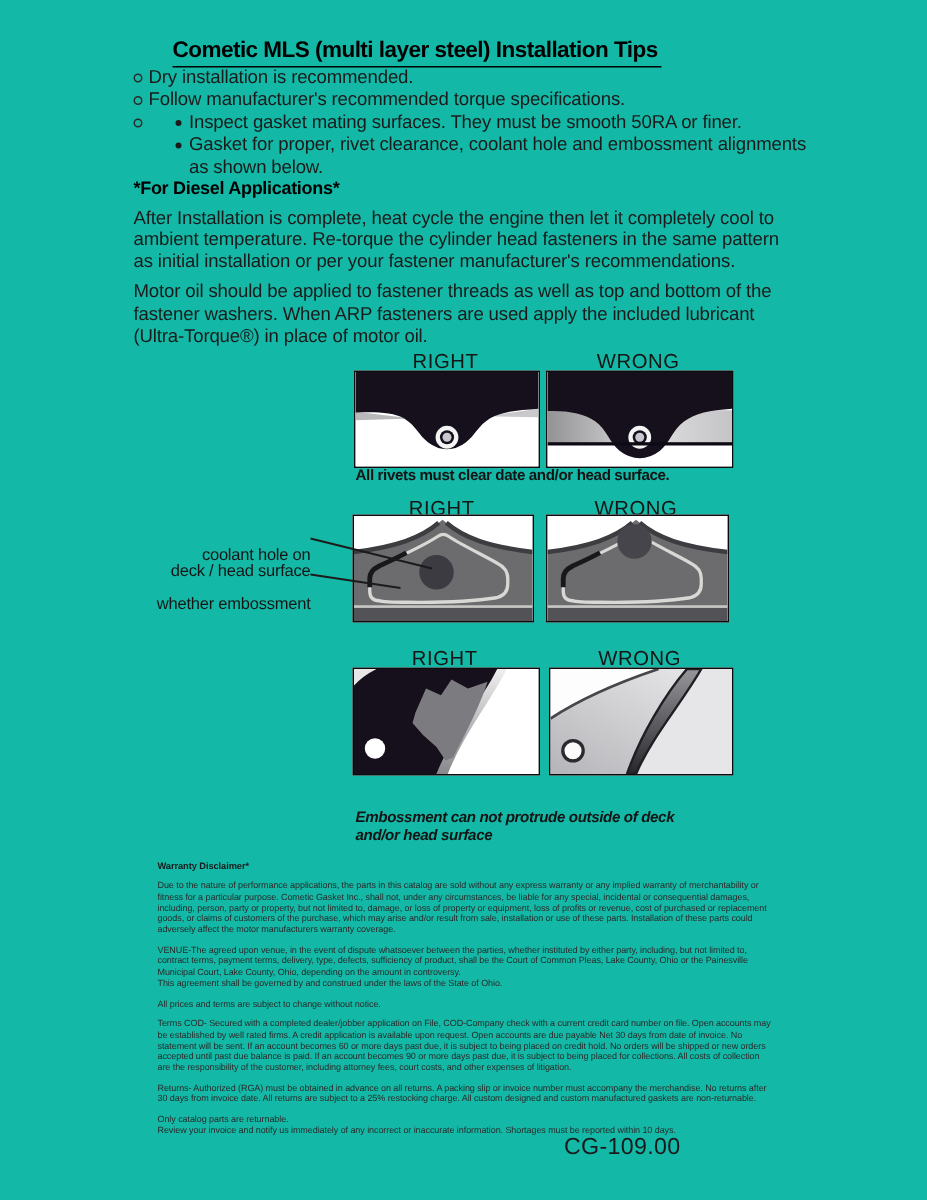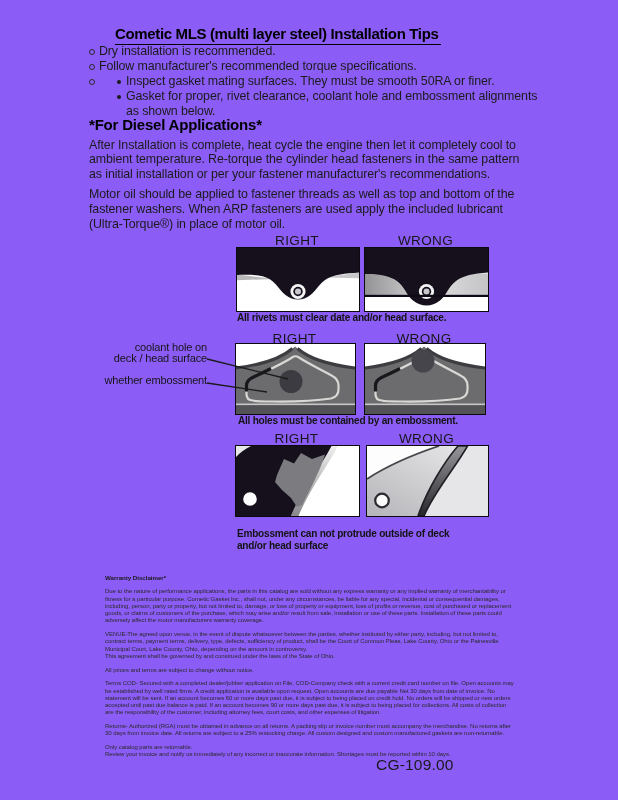--- a/index.html
+++ b/index.html
@@ -1,40 +1,40 @@
 <!DOCTYPE html>
 <html><head>
 <meta charset="utf-8">
 <style>
   html,body{margin:0;padding:0;background:#ffffff;}
   .page{
-    position:relative;width:618px;height:800px;background:#8b5cf6;overflow:hidden;
+    position:relative;width:618px;height:800px;background:#14b8a6;overflow:hidden;
     font-family:"Liberation Sans","DejaVu Sans",sans-serif;color:#1b1b1b;
   }
   
   .title{
     position:absolute;left:115px;top:25px;font-size:15px;font-weight:700;color:#000;
     letter-spacing:-0.35px;border-bottom:1.6px solid #000;padding:0 3px 2px 0;white-space:nowrap;
   }
   
   .tips{position:absolute;left:89px;top:44px;width:452px;font-size:12.4px;line-height:15px;letter-spacing:-0.1px;}
   .tip{position:relative;padding-left:10px;}
   .tip .b-o{position:absolute;left:0;top:5px;width:4px;height:4px;border:1.1px solid #2a2a2a;border-radius:50%;}
   .subtip{position:relative;margin-left:28px;padding-left:9px;}
   .subtip .b-f{position:absolute;left:0;top:5.5px;width:4.4px;height:4.4px;background:#1b1b1b;border-radius:50%;}
   
   .diesel{position:absolute;left:89px;top:118px;width:446px;font-size:12.4px;line-height:14.6px;letter-spacing:-0.1px;}
-  .diesel h2{font-size:15px;font-weight:700;color:#000;margin:0 0 5px 0;letter-spacing:-0.2px;}
+  .diesel h2{font-size:12px;font-weight:700;color:#000;margin:0 0 5px 0;letter-spacing:-0.2px;}
   .diesel p{margin:0 0 6px 0;}
   
   .dlabel{position:absolute;font-size:13.5px;letter-spacing:0.4px;color:#161616;text-align:center;}
   .panel{position:absolute;border:1.7px solid #0b0b0d;background:#fff;}
   .panel svg{display:block;width:100%;height:100%;}
   .caption{position:absolute;font-size:10.1px;font-weight:700;letter-spacing:-0.25px;color:#141414;white-space:pre-line;line-height:11.5px;}
-  .sidelabel{position:absolute;left:95px;width:112px;text-align:right;font-size:11px;line-height:10.8px;letter-spacing:-0.15px;color:#161616;white-space:pre-line;}
+  .sidelabel{position:absolute;left:95px;width:112px;text-align:right;font-size:11px;line-height:10.8px;letter-spacing:-0.15px;color:#161616;white-space:pre-line;margin-top:23px;}
   .leaders{position:absolute;left:200px;top:340px;z-index:5;pointer-events:none;}
   
   .legal{position:absolute;left:105px;top:574px;width:409px;font-size:6px;line-height:7.25px;letter-spacing:-0.05px;color:#2a2a2a;}
   .legal .lh{font-size:6.2px;font-weight:700;margin:0 0 7px 0;color:#1a1a1a;}
   .legal p{margin:0 0 6.5px 0;white-space:pre-line;}
   
   .code{position:absolute;left:376px;top:756px;font-size:15.5px;letter-spacing:0.2px;color:#1a1a1a;}
 </style>
 </head>
 <body>
@@ -140,21 +140,20 @@
       <path d="M0,24 C28,20.5 45,14.5 56.5,4.5" stroke="#3c3c41" stroke-width="3" fill="none"></path>
       <path d="M61.5,4.5 C73,14.5 90,20.5 120,24" stroke="#3c3c41" stroke-width="3" fill="none"></path>
       <path d="M17,56.5 Q10.5,56.5 10.5,50 L10.5,41.5 Q10.5,36.5 16.5,33.5 C33,26 47,19.5 56,13.5 Q59.5,11 63,13.5 C72,19.5 86,26 95.5,31.5 Q102.5,35 102.5,41.5 L102.5,45.5 Q102.5,52.5 95,54.5 Q72,58 36,57.5 Q19,57.5 17,56.5 Z" fill="none" stroke="#d8d8d5" stroke-width="2.2"></path>
       <path d="M10.5,47.5 L10.5,41.5 Q10.5,36.5 16.5,33.5 C24,30 29.5,27.5 35,24.5" stroke="#17171c" stroke-width="3.2" fill="none"></path>
       <rect y="59.5" width="120" height="1.8" fill="#c6c6c4"></rect>
       <rect y="61.3" width="120" height="8.7" fill="#525257"></rect>
       <circle cx="58" cy="17" r="11.5" fill="#45454b"></circle>
     </svg>
   </div>
 
-  <div class="caption" style="left:238px;top:415px;">All holes must be contained by an embossment.</div>
 
   <div class="dlabel" style="left:235px;top:431px;width:123px;">RIGHT</div>
   <div class="dlabel" style="left:366px;top:431px;width:121px;">WRONG</div>
 
   <div class="panel" style="left:235px;top:445px;width:123px;height:70px;">
     <svg viewBox="0 0 123 70">
       <defs>
         <linearGradient id="r3band" x1="0" y1="0" x2="0" y2="1">
           <stop offset="0" stop-color="#f2f2f2"></stop>
             <stop offset="1" stop-color="#86868a"></stop>
@@ -183,21 +182,21 @@
       </defs>
       <rect width="121" height="70" fill="url(#r3wbg)"></rect>
       <path d="M101,0 C89,22 68,46 58,70 L121,70 L121,0 Z" fill="#e6e6e9"></path>
       <path d="M0,0 L72,0 C45,9 20,20 0,33 Z" fill="#fdfdfd"></path>
       <path d="M0,33 C20,20 45,9 72,0" stroke="#46464b" stroke-width="1.8" fill="none"></path>
       <path d="M100.5,0 C88,22 67,46 57,70 L51,70 C60,44 77,16 91,0 Z" fill="url(#r3wband)" stroke="#1f1f24" stroke-width="1.6"></path>
       <circle cx="15" cy="54.5" r="6.8" fill="#fbfbfb" stroke="#2a2a2f" stroke-width="2.2"></circle>
     </svg>
   </div>
 
-  <div class="caption" style="left:237px;top:528px;">Embossment can not protrude outside of deck
+  <div class="caption" style="left:237px;top:540px;font-style:italic;">Embossment can not protrude outside of deck
 and/or head surface</div>
 
   <div class="legal">
     <p class="lh">Warranty Disclaimer*</p>
     <p>Due to the nature of performance applications, the parts in this catalog are sold without any express warranty or any implied warranty of merchantability or fitness for a particular purpose.  Cometic Gasket Inc., shall not, under any circumstances, be liable for any special, incidental or consequential damages, including, person, party or property, but not limited to, damage, or loss of property or equipment, loss of profits or revenue, cost of purchased or replacement goods, or claims of customers of the purchase, which may arise and/or result from sale, installation or use of these parts.  Installation of these parts could adversely affect the motor manufacturers warranty coverage.</p>
     <p>VENUE-The agreed upon venue, in the event of dispute whatsoever between the parties, whether instituted by either party, including, but not limited to, contract terms, payment terms, delivery, type, defects, sufficiency of product, shall be the Court of Common Pleas, Lake County, Ohio or the Painesville Municipal Court, Lake County, Ohio, depending on the amount in controversy.
 This agreement shall be governed by and construed under the laws of the State of Ohio.</p>
     <p>All prices and terms are subject to change without notice.</p>
     <p>Terms COD- Secured with a completed dealer/jobber application on File, COD-Company check with a current credit card number on file.  Open accounts may be established by well rated firms.  A credit application is available upon request.  Open accounts are due payable Net 30 days from date of invoice.  No statement will be sent.  If an account becomes 60 or more days past due, it is subject to being placed on credit hold.  No orders will be shipped or new orders accepted until past due balance is paid.  If an account becomes 90 or more days past due, it is subject to being placed for collections.  All costs of collection are the responsibility of the customer, including attorney fees, court costs, and other expenses of litigation.</p>
     <p>Returns- Authorized (RGA) must be obtained in advance on all returns.  A packing slip or invoice number must accompany the merchandise.  No returns after 30 days from invoice date.  All returns are subject to a 25% restocking charge.  All custom designed and custom manufactured gaskets are non-returnable.</p>

